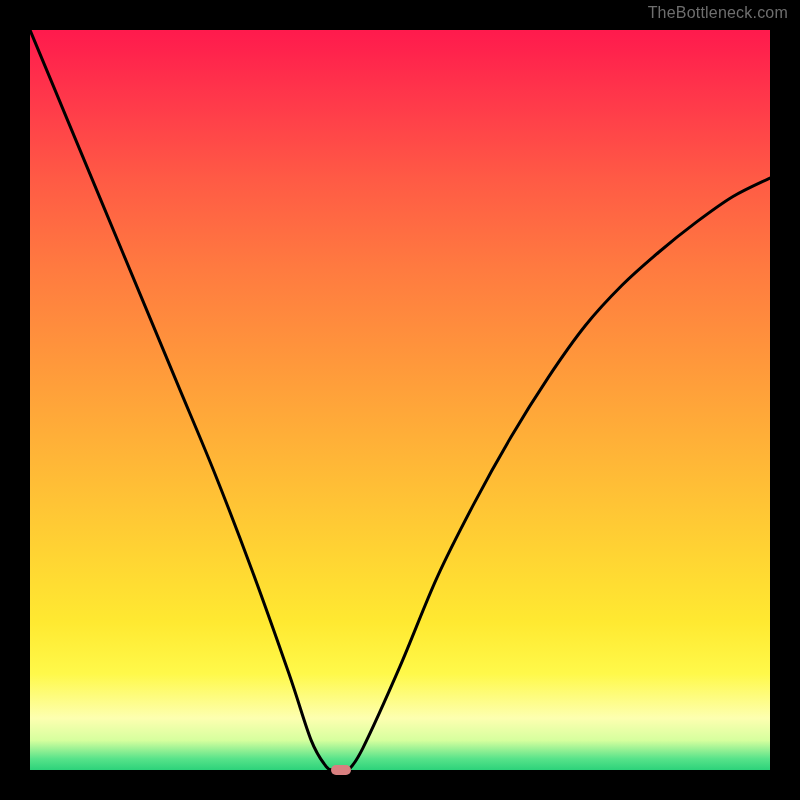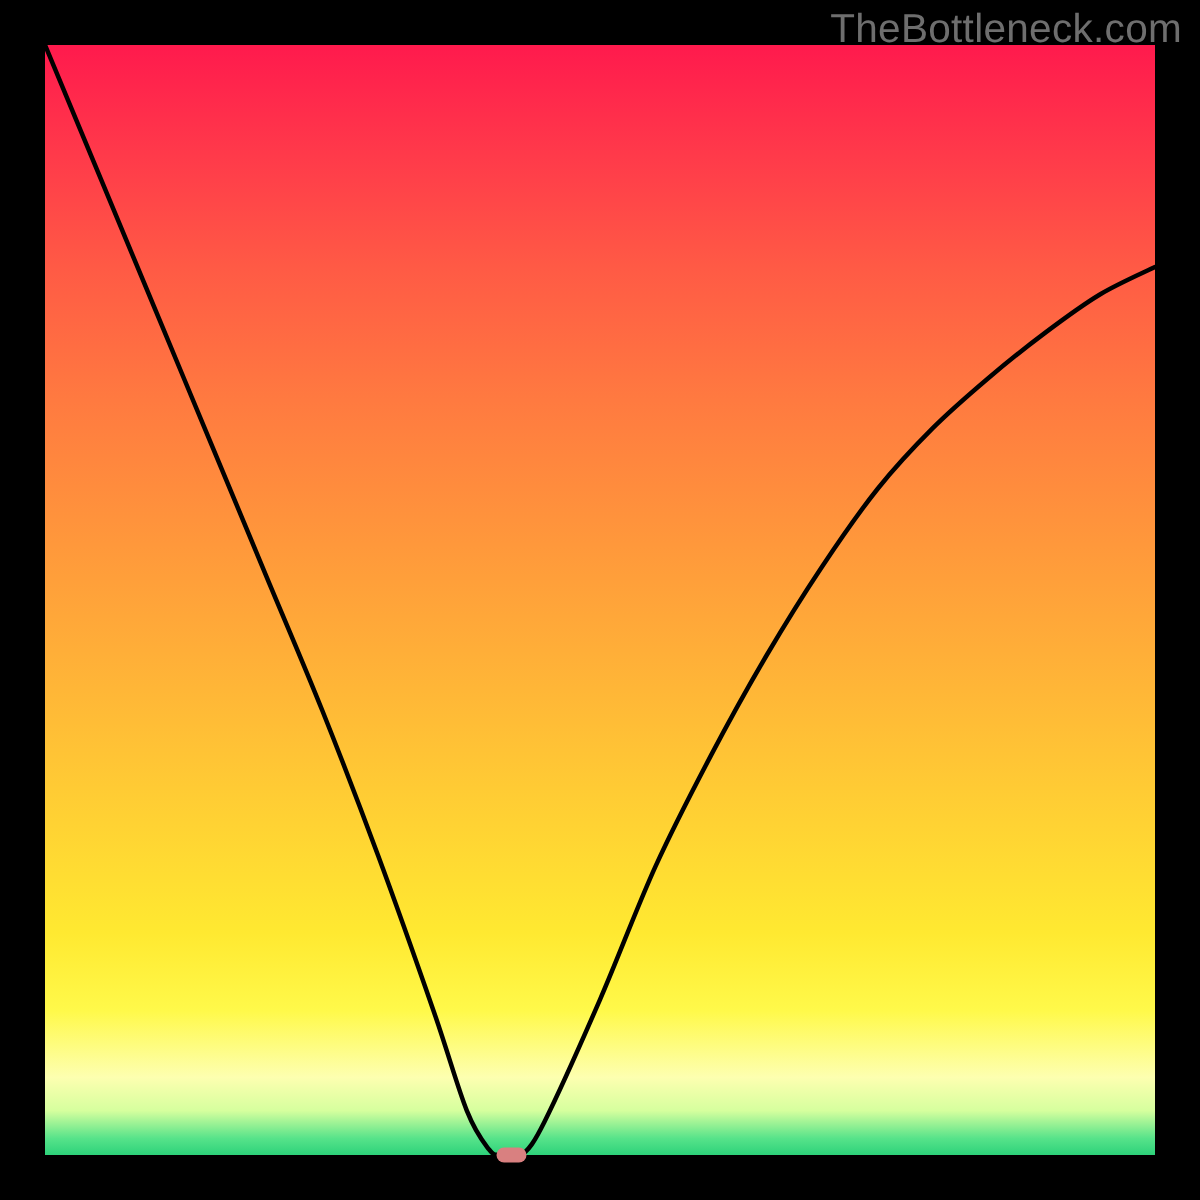--- a/index.html
+++ b/index.html
@@ -39,21 +39,21 @@
       #fdffb0 93%,
       #d6ff9e 96%,
       #57e38a 98.5%,
       #2dd27a 100%);
   }
   .watermark {
     position: absolute;
     top: 4px;
     right: 12px;
     color: #6e6e6e;
-    font-size: 27px;
+    font-size: 16px;
     font-weight: 500;
     letter-spacing: 0.2px;
   }
   svg.curve {
     position: absolute;
     left: 0;
     top: 0;
     width: 740px;
     height: 740px;
   }

